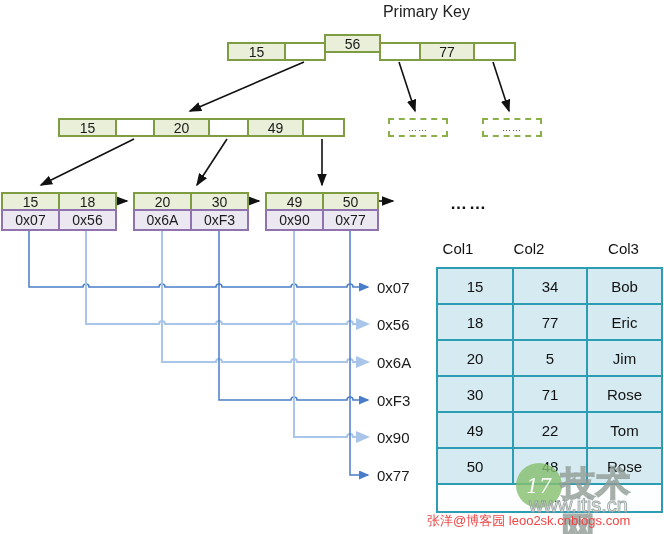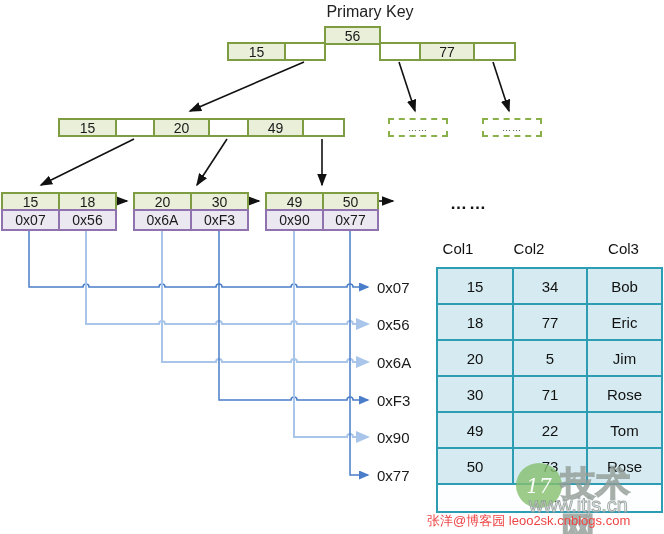--- a/index.html
+++ b/index.html
@@ -1,18 +1,18 @@
 <!DOCTYPE html>
 <html><head>
 <meta charset="utf-8">
 <style>
   html,body{margin:0;padding:0;background:#fff;}
   .canvas{position:relative;width:664px;height:534px;background:#fff;overflow:hidden;
           font-family:"Liberation Sans",sans-serif;color:#1a1a1a;}
-  .title{position:absolute;left:270px;top:3px;width:200px;text-align:center;
+  .title{position:absolute;left:270px;top:3px;width:200px;text-align:right;
          font-size:16px;color:#222;}
   .wires{position:absolute;left:0;top:0;width:664px;height:534px;pointer-events:none;}
   .c{position:absolute;box-sizing:border-box;display:flex;align-items:center;
      justify-content:center;font-size:14px;line-height:1;}
   .g{background:#e9efd9;border:2px solid #7e9c42;}
   .wcell{background:#ffffff;border:2px solid #7e9c42;}
   .p{background:#ece8f2;border:2px solid #8f72ae;}
   .dashed{position:absolute;box-sizing:border-box;border:2px dashed #8ab04a;background:#fff;
           display:flex;align-items:center;justify-content:center;font-size:9px;
           letter-spacing:1px;color:#444;}
@@ -73,21 +73,21 @@
       <path d="M162,231 V362 H216 A3,3 0 0 1 222,362 H291 A3,3 0 0 1 297,362 H347 A3,3 0 0 1 353,362 H368" stroke="#a9c5ea" stroke-width="2" marker-end="url(#bl)"></path>
       <path d="M219,231 V400 H291 A3,3 0 0 1 297,400 H347 A3,3 0 0 1 353,400 H368" stroke="#4a7dc9" stroke-width="1.5" marker-end="url(#bd)"></path>
       <path d="M294,231 V437 H347 A3,3 0 0 1 353,437 H368" stroke="#a9c5ea" stroke-width="2" marker-end="url(#bl)"></path>
       <path d="M350,231 V475 H368" stroke="#4a7dc9" stroke-width="1.5" marker-end="url(#bd)"></path>
     </g>
   </svg>
 
   <div>
     <div class="c g" style="left:227px;top:42px;width:59px;height:19px">15</div>
     <div class="c wcell" style="left:284px;top:42px;width:42px;height:19px"></div>
-    <div class="c g" style="left:324px;top:26px;width:57px;height:19px">56</div>
+    <div class="c g" style="left:324px;top:34px;width:57px;height:19px">56</div>
     <div class="c wcell" style="left:379px;top:42px;width:42px;height:19px"></div>
     <div class="c g" style="left:419px;top:42px;width:56px;height:19px">77</div>
     <div class="c wcell" style="left:473px;top:42px;width:43px;height:19px"></div>
   </div>
 
   <div>
     <div class="c g" style="left:58px;top:118px;width:59px;height:19px">15</div>
     <div class="c wcell" style="left:115px;top:118px;width:40px;height:19px"></div>
     <div class="c g" style="left:153px;top:118px;width:57px;height:19px">20</div>
     <div class="c wcell" style="left:208px;top:118px;width:41px;height:19px"></div>
@@ -159,21 +159,21 @@
       <td>71</td>
       <td>Rose</td>
     </tr>
     <tr>
       <td>49</td>
       <td>22</td>
       <td>Tom</td>
     </tr>
     <tr>
       <td>50</td>
-      <td>73</td>
+      <td>48</td>
       <td>Rose</td>
     </tr>
     <tr>
       <td class="more" colspan="3">……</td>
     </tr>
   </tbody>
     </table>
 
   <div class="wm-badge">17</div>
   <div class="wm-logo">技术网</div>

